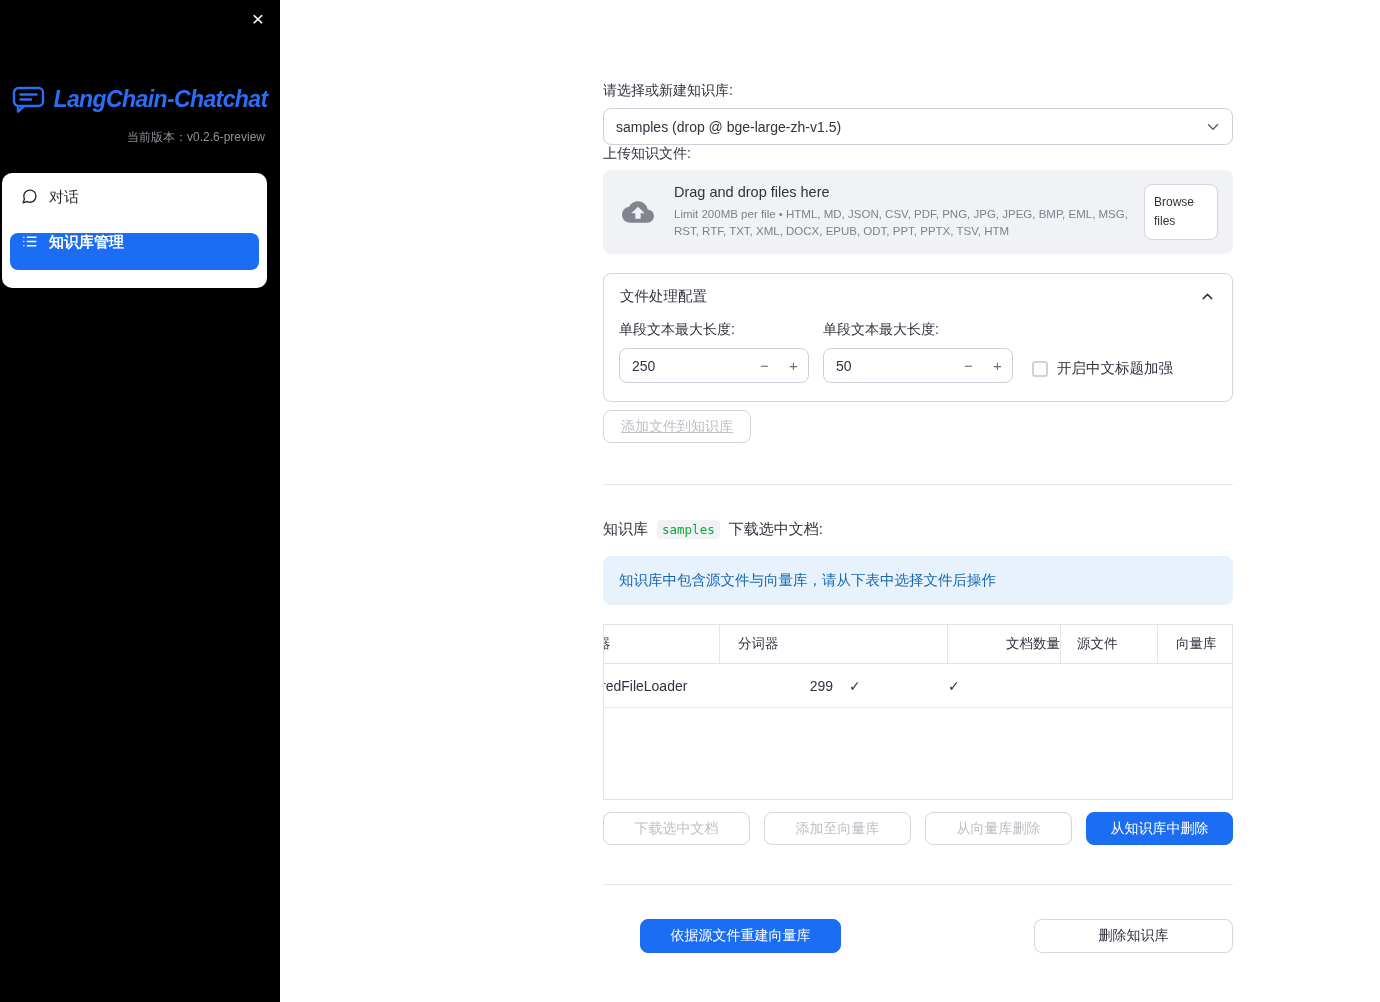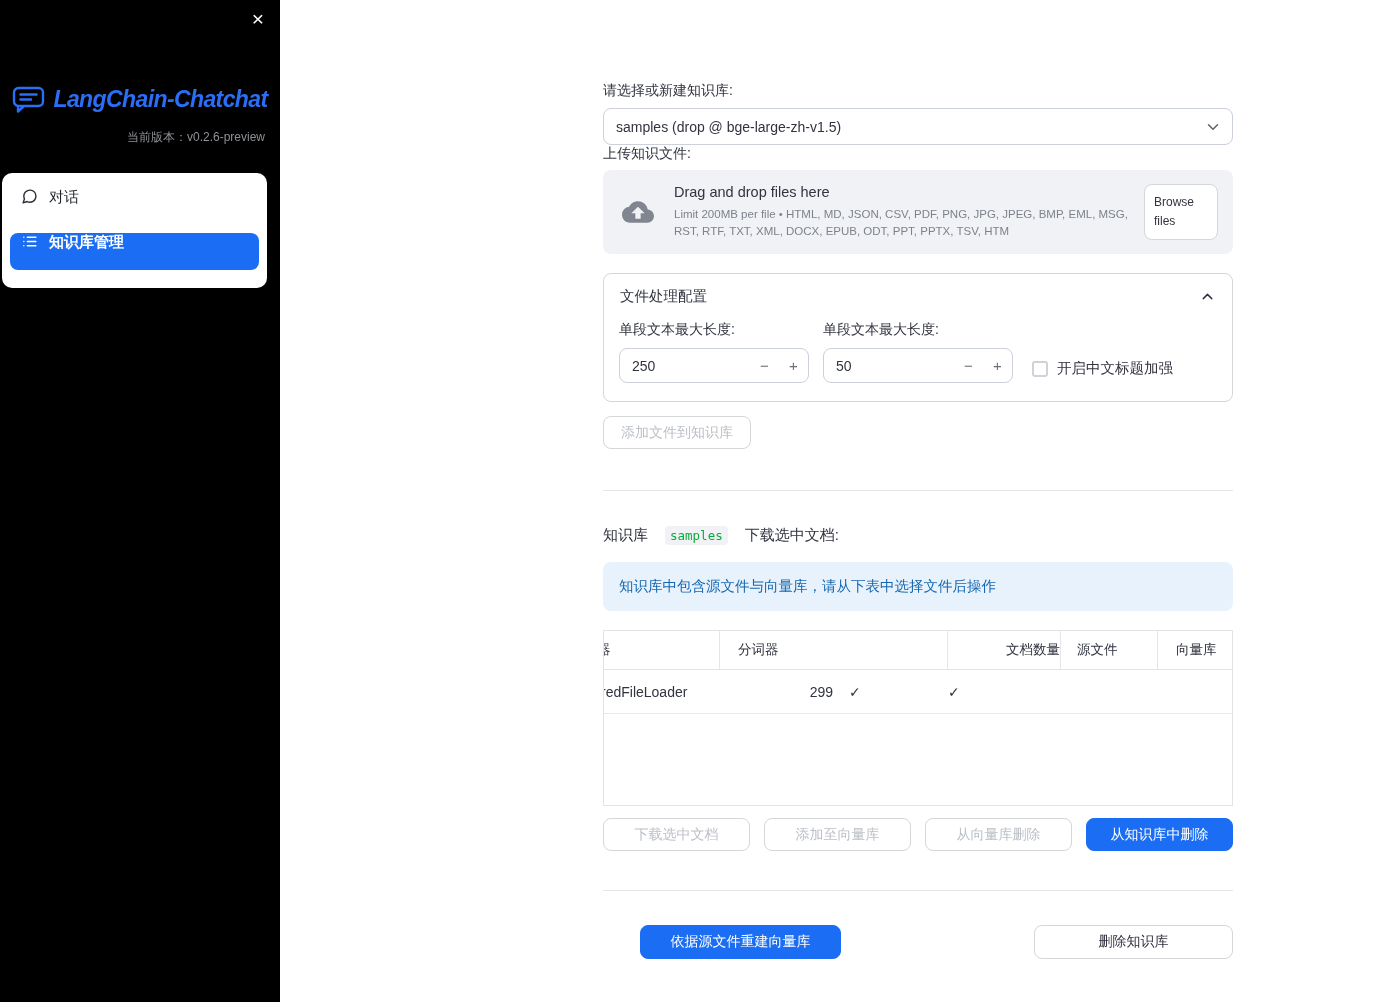--- a/index.html
+++ b/index.html
@@ -49,25 +49,25 @@
   .num-value { flex:1; font-size:14px; }
   .step-btn { width:29px; text-align:center; color:#6a6e78; font-size:15px; cursor:pointer; user-select:none; }
   .checkbox-group { display:flex; align-items:center; gap:9px; margin-top:33px; margin-left:5px; }
   .checkbox { width:16px; height:16px; border:2px solid #ced2d9; border-radius:3px; background:#fff; cursor:pointer; }
   .checkbox-label { font-size:14.5px; }
 
   .btn { border-radius:8px; font-size:14px; cursor:pointer; display:inline-flex; align-items:center; justify-content:center; }
   .btn-disabled { background:#fff; border:1px solid #d5d6d8; color:#bcc0c7; }
   .btn-secondary { background:#fff; border:1px solid #d5d6d8; color:#31333f; }
   .btn-primary { background:#1b6ef3; border:1px solid #1b6ef3; color:#fff; }
-  .add-btn { margin-top:14px; padding:6px 17px; height:33px; }
+  .add-btn { margin-top:8px; padding:6px 17px; height:33px;text-decoration:underline; }
 
   .divider { border:none; border-top:1px solid #e6e6e9; margin:41px 0 0 0; }
 
-  .existing-line { margin-top:35px; font-size:15px; display:flex; align-items:center; gap:17px; }
+  .existing-line { margin-top:35px; font-size:15px; display:flex; align-items:center; gap:9px; }
   .inline-code { font-family:"DejaVu Sans Mono","Liberation Mono",monospace; font-size:12.5px; color:#09ab3b;
     background:#f0f2f6; padding:2px 5px; border-radius:4px; }
 
   .info-box { margin-top:17px; background:#e7f2fc; color:#1767b0; border-radius:8px; padding:15px 16px; font-size:14.5px; }
 
   
   .table { margin-top:19px; border:1px solid #e3e3e6; background:#fff; }
   .tr, .thead { display:flex; align-items:stretch; }
   .thead { height:39px; border-bottom:1px solid #e3e3e6; }
   .tr { height:44px; border-bottom:1px solid #e9e9ec; }

